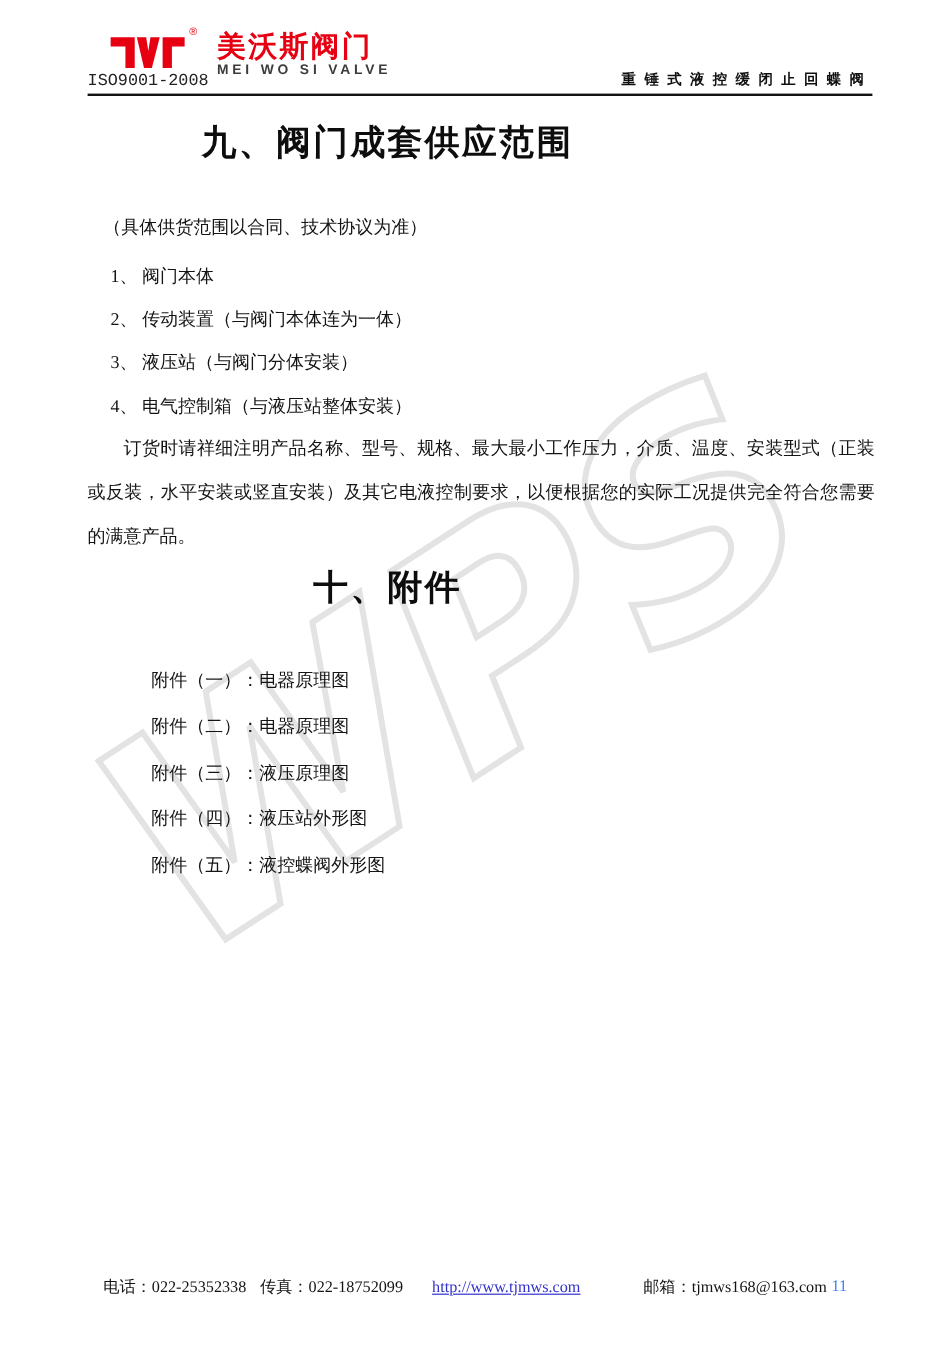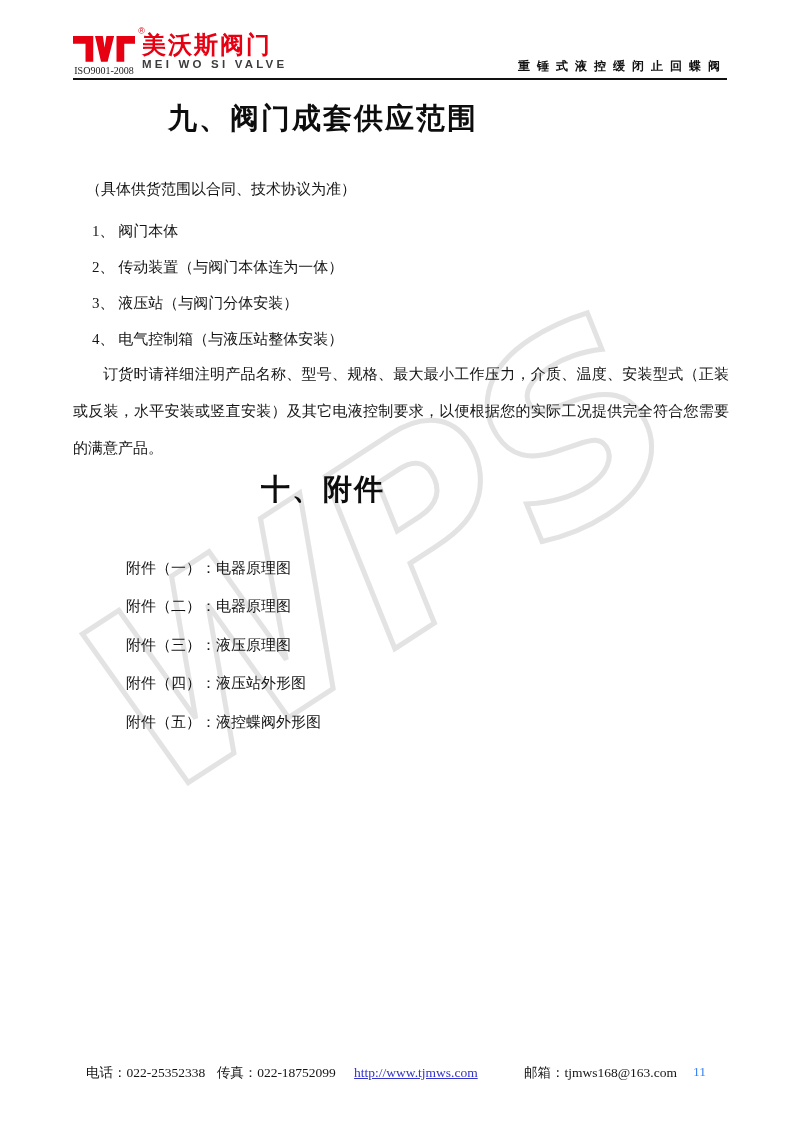--- a/index.html
+++ b/index.html
@@ -29,22 +29,22 @@
   }
   .logo-block { display: flex; align-items: flex-start; gap: 7px; }
   .logo-mark-col { display: flex; flex-direction: column; align-items: center; }
   .logo-w { position: relative; width: 62px; height: 32px; }
   .logo-reg {
     position: absolute; top: -6px; right: -10px;
     font-size: 9px; color: #e60012;
     font-family: "Liberation Sans", sans-serif;
   }
   .logo-iso {
-    font-size: 10px; letter-spacing: 0px; color: #222;
-    font-family: Liberation Serif, serif; margin-top: 1px; white-space: nowrap;
+    font-size: 14px; letter-spacing: 0px; color: #222;
+    font-family: Liberation Mono, monospace; margin-top: 1px; white-space: nowrap;
   }
   .logo-text-col { display: flex; flex-direction: column; }
   .logo-cn {
     font-family: "Liberation Sans", sans-serif;
     font-weight: bold; font-size: 24px; line-height: 26px;
     color: #e60012; letter-spacing: 2px; white-space: nowrap;
   }
   .logo-en {
     font-family: "Liberation Sans", sans-serif;
     font-weight: bold; font-size: 11.5px; letter-spacing: 3.2px;
@@ -94,21 +94,21 @@
     position: absolute; left: 86px; top: 1064px; width: 620px;
     display: flex; justify-content: space-between; align-items: baseline;
     font-size: 13.5px; color: #141414;
   }
   .footer-contact { white-space: nowrap; }
   .footer-contact .fax { margin-left: 8px; }
   .footer-link {
     color: #3232cd; text-decoration: underline;
     font-family: "Liberation Serif", serif; white-space: nowrap;
   }
-  .footer-right { display: flex; align-items: flex-start; gap: 16px; white-space: nowrap; padding-left: 28px; }
+  .footer-right { display: flex; align-items: flex-start; gap: 4px; white-space: nowrap; padding-left: 28px; }
   .page-number { font-size: 13.5px; color: #3b82f6; }
 </style>
 </head>
 <body>
 
 <div class="page">
 
   <div class="watermark">
     <svg width="660" height="500" viewBox="0 0 660 500">
       <text x="330" y="250" text-anchor="middle" dominant-baseline="central" transform="rotate(-33 330 250)" font-family="DejaVu Sans, sans-serif" font-size="250" font-weight="bold" font-style="italic" fill="none" stroke="#e3e3e3" stroke-width="5">WPS</text>

